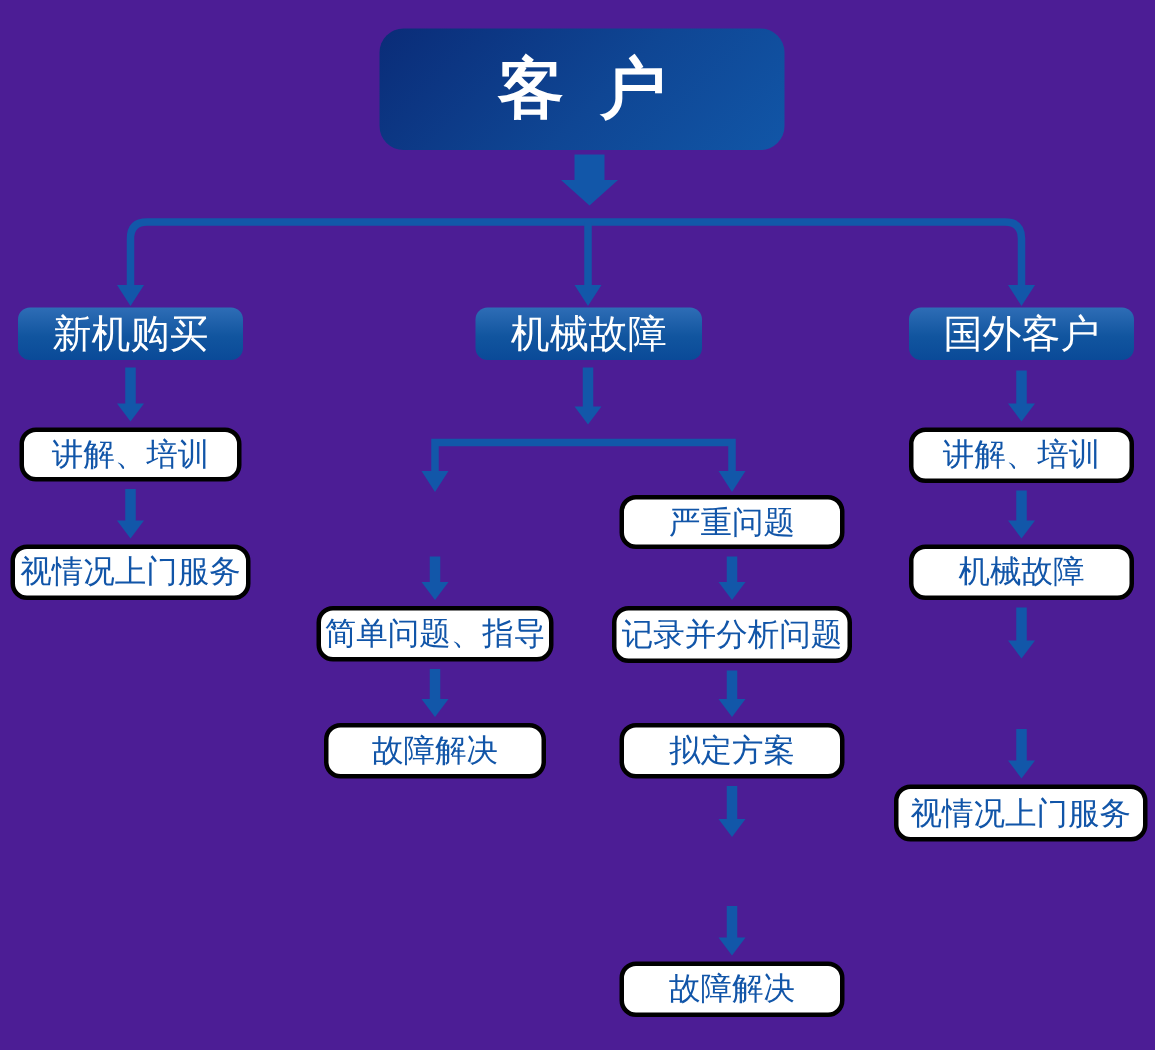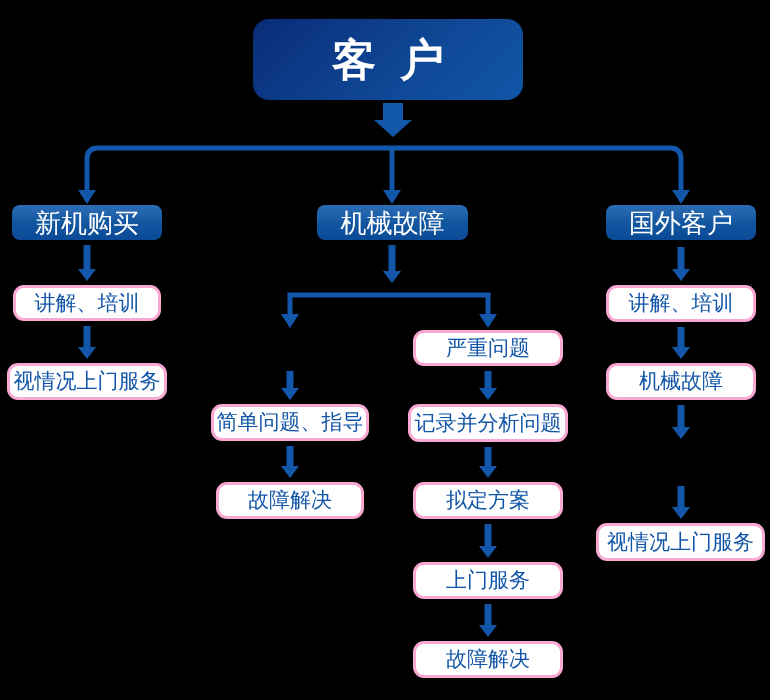--- a/index.html
+++ b/index.html
@@ -1,19 +1,19 @@
 <!DOCTYPE html>
 <html><head>
 <meta charset="utf-8">
 <style>
   html,body{margin:0;padding:0;background:#ffffff;}
   .canvas{
     position:relative;
     width:770px;height:700px;
-    background:#000000;
+    background:#4c1d95;
     font-family:"DejaVu Sans", sans-serif;
     overflow:hidden;
   }
   .connectors{position:absolute;left:0;top:0;width:770px;height:700px;}
   .node{
     position:absolute;
     display:flex;align-items:center;justify-content:center;
     box-sizing:border-box;
     text-align:center;
     white-space:nowrap;
@@ -29,21 +29,21 @@
     text-indent:24px;
   }
   .head{
     background:linear-gradient(180deg,#2e6db6 0%,#11559f 55%,#0a4a98 100%);
     color:#ffffff;
     font-size:26px;
     border-radius:8px;
   }
   .outline{
     background:#ffffff;
-    border:3px solid #f9a8d4;
+    border:3px solid #000000;
     color:#1155a8;
     font-size:21px;
     border-radius:11px;
   }
 </style>
 </head>
 <body>
 
 <div class="canvas">
 
@@ -87,21 +87,20 @@
   <div class="node outline" style="left:7px;top:363px;width:160px;height:37px">视情况上门服务</div>
 
   <div class="node head" style="left:317px;top:205px;width:151px;height:35px">机械故障</div>
 
   <div class="node outline" style="left:211px;top:404px;width:158px;height:37px">简单问题、指导</div>
   <div class="node outline" style="left:216px;top:482px;width:148px;height:37px">故障解决</div>
 
   <div class="node outline" style="left:413px;top:330px;width:150px;height:36px">严重问题</div>
   <div class="node outline" style="left:408px;top:404px;width:160px;height:38px">记录并分析问题</div>
   <div class="node outline" style="left:413px;top:482px;width:150px;height:37px">拟定方案</div>
-  <div class="node outline" style="left:413px;top:562px;width:150px;height:37px">上门服务</div>
   <div class="node outline" style="left:413px;top:641px;width:150px;height:37px">故障解决</div>
 
   <div class="node head" style="left:606px;top:205px;width:150px;height:35px">国外客户</div>
   <div class="node outline" style="left:606px;top:285px;width:150px;height:37px">讲解、培训</div>
   <div class="node outline" style="left:606px;top:363px;width:150px;height:37px">机械故障</div>
   <div class="node outline" style="left:596px;top:523px;width:169px;height:38px">视情况上门服务</div>
 
 </div>
 
 </body></html>

